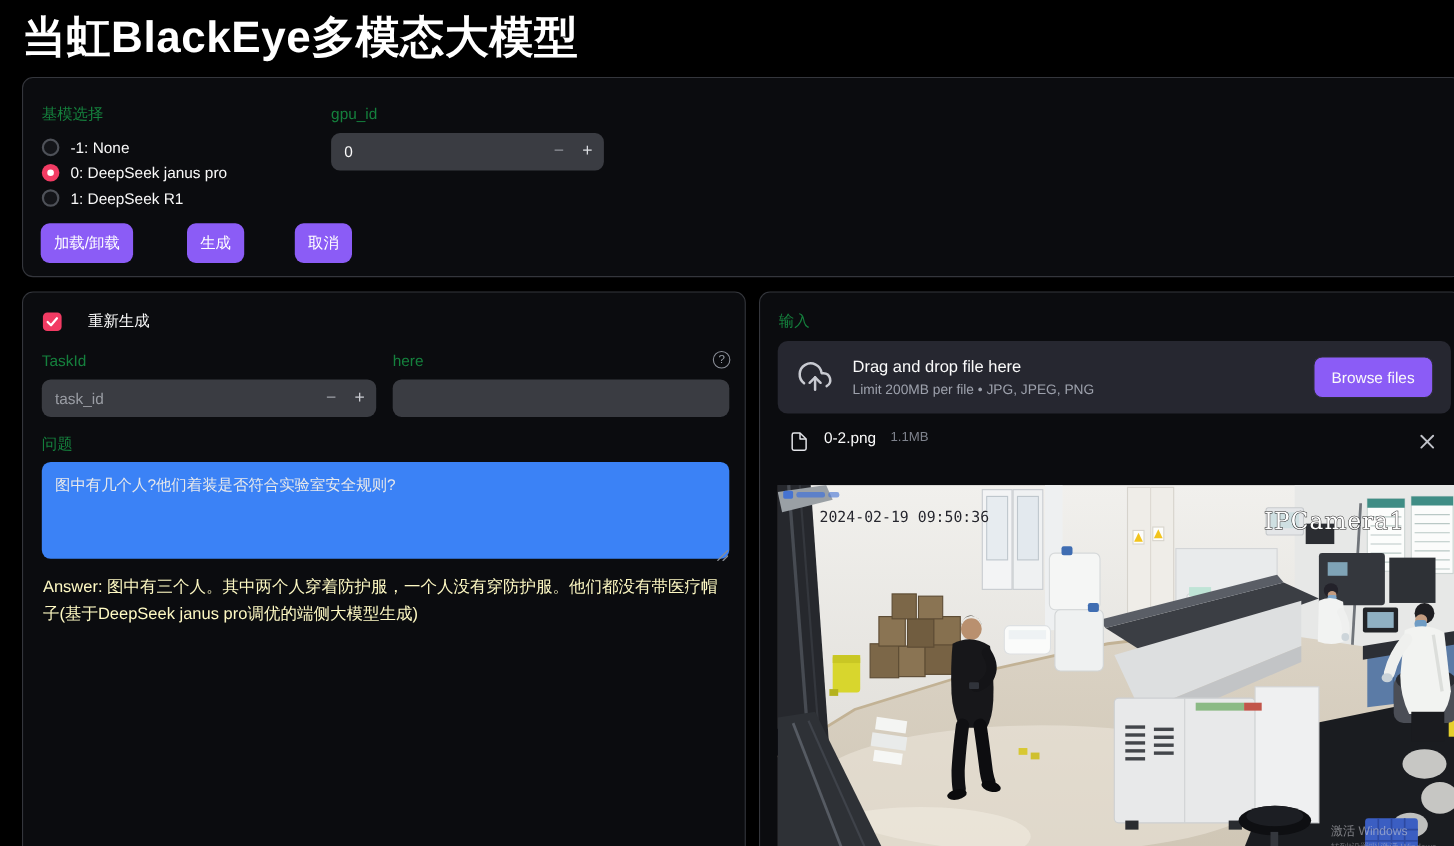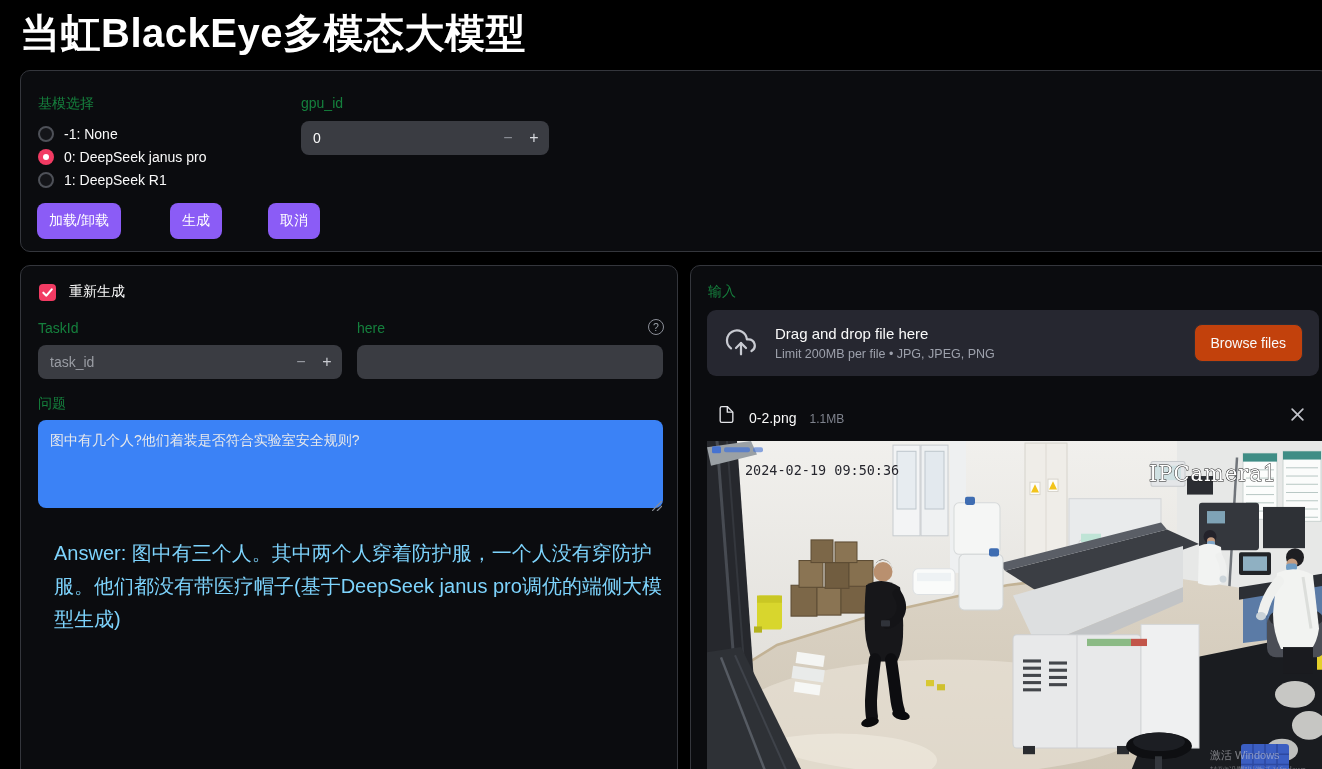--- a/index.html
+++ b/index.html
@@ -26,38 +26,38 @@
   .step-btn{position:absolute;top:0;width:26px;height:34px;background:transparent;border:none;cursor:pointer;
             font-size:16px;font-family:inherit;color:#8d9097;line-height:34px;padding:0}
   .step-minus{right:28px}
   .step-plus{right:2px;color:#d9dbdf}
   .text-input{position:absolute;background:#3a3c42;border:none;border-radius:8px;height:34px;color:#e8e9eb;
               font-size:14px;padding:0 12px;outline:none;font-family:inherit}
   
   .btn{position:absolute;top:132px;height:36px;background:#8b5cf6;color:#fff;border:none;border-radius:8px;
        font-size:14px;padding:0 12px;cursor:pointer;font-family:inherit;white-space:nowrap}
   
-  .checkbox-row{position:absolute;left:18px;top:17px;display:flex;align-items:center;gap:13px;cursor:pointer}
+  .checkbox-row{position:absolute;left:18px;top:17px;display:flex;align-items:center;gap:24px;cursor:pointer}
   .cbox{width:17px;height:17px;border-radius:4px;background:#f23b63;display:flex;align-items:center;justify-content:center}
   .cb-label{font-size:14px}
   .help{position:absolute;left:627px;top:53px;width:16px;height:16px;border-radius:50%;border:1px solid #8b8f98;
         color:#9aa0a8;font-size:10.5px;display:flex;align-items:center;justify-content:center;cursor:pointer;background:transparent;font-family:inherit}
   textarea#question{position:absolute;left:17px;top:154px;width:625px;height:88px;background:#3b82f6;border:none;
         border-radius:8px;color:#e8e9eb;font-size:14px;line-height:1.5;padding:10px 12px;resize:none;outline:none;font-family:inherit}
   .resize-h{position:absolute;left:631px;top:231px;width:10px;height:10px;pointer-events:none}
-  .answer{position:absolute;left:17px;top:255px;width:624px;margin:16px;font-size:20px;line-height:1.65;color:#7dd3fc}
+  .answer{position:absolute;left:17px;top:255px;width:624px;margin:1px;font-size:15px;line-height:1.65;color:#fef9c3}
   
   .dropzone{position:absolute;left:16px;right:10px;top:44px;height:66px;background:#262730;border-radius:9px;
             display:flex;align-items:center;gap:16px;padding:0 16px}
   .drop-texts{display:flex;flex-direction:column;justify-content:center}
   .drop-title{font-size:15px;color:#fafafa}
   .drop-sub{font-size:12.5px;color:#9da1ac;margin-top:5px}
-  .browse{margin-left:auto;height:38px;padding:0 16px;background:#c2410c;color:#fafafa;border:1px solid #2c2d35;
+  .browse{margin-left:auto;height:38px;padding:0 16px;background:#8b5cf6;color:#fafafa;border:1px solid #2c2d35;
           border-radius:8px;font-size:14px;cursor:pointer;font-family:inherit;white-space:nowrap}
-  .file-row{position:absolute;left:16px;right:10px;top:124px;height:36px;display:flex;align-items:flex-end;gap:13px;padding:0 10px}
+  .file-row{position:absolute;left:16px;right:10px;top:124px;height:36px;display:flex;align-items:flex-start;gap:13px;padding:0 10px}
   .file-name{font-size:14px;color:#fafafa}
   .file-size{font-size:12px;color:#7f838d}
   .remove-btn{margin-left:auto;background:none;border:none;cursor:pointer;padding:4px;line-height:0}
   .preview{position:absolute;left:16px;top:175px;width:620px;height:340px}
   .scene{display:block;width:620px;height:340px}
 </style>
 </head>
 <body>
 
 <h1>当虹BlackEye多模态大模型</h1>

